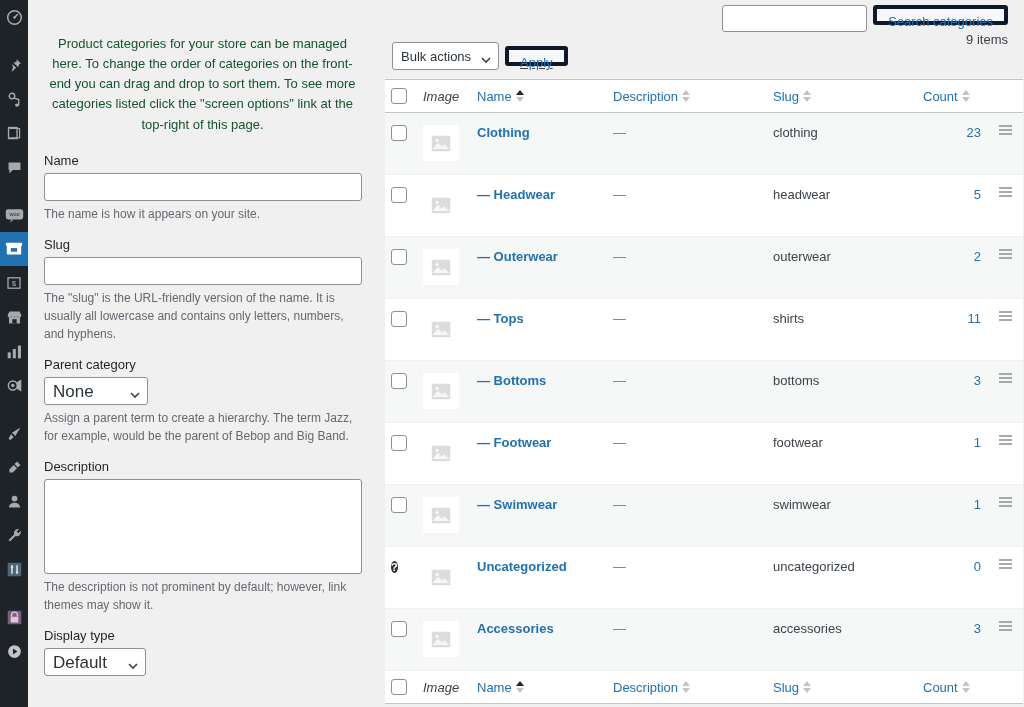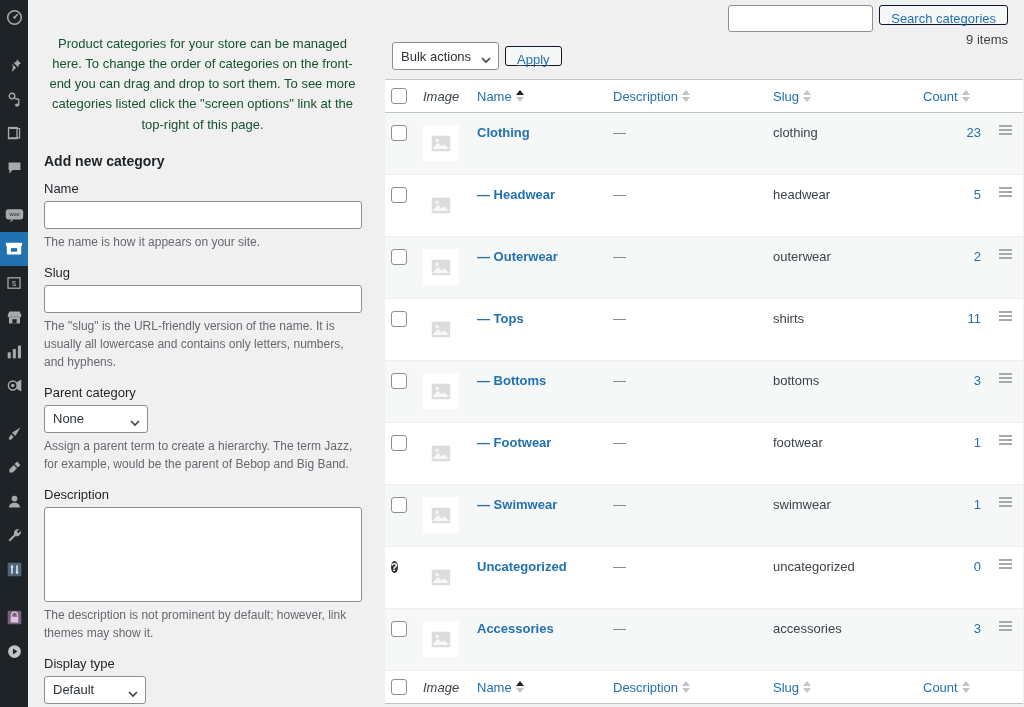--- a/index.html
+++ b/index.html
@@ -67,30 +67,30 @@
   .desc {
     font-size:12px; color:#646970; line-height:1.5;
     margin:4px 0 0 0; max-width:322px;
   }
   .wp-select {
     position:relative; display:inline-block;
   }
   .wp-select select {
     appearance:none; -webkit-appearance:none;
     border:1px solid #8c8f94; border-radius:3px; background:#fff;
-    font-family:"Liberation Sans", sans-serif; font-size:13px;
+    font-family:"Liberation Sans", sans-serif; font-size:17px;
     color:#2c3338; padding:4px 26px 4px 8px; height:28px;
     outline:none; cursor:pointer;
   }
   .wp-select .chev {
     position:absolute; right:8px; top:10px;
     pointer-events:none;
   }
   .btn-secondary {
-    background:#f6f7f7; border:1px solid #0f172a; color:#2271b1;
+    background:#f6f7f7; border:4px solid #0f172a; color:#2271b1;
     border-radius:3px; padding:4px 11px; font-size:13px; height:20px;
     font-family:"Liberation Sans", sans-serif; cursor:pointer;
     line-height:1.4;
   }
 
   
   #col-right {
     position:absolute; left:385px; top:0;
     width:639px; height:707px;
   }
@@ -359,21 +359,20 @@
           <path d="M8.2 6.4l5.2 3.6-5.2 3.6z" fill="#1d2327"></path>
         </svg>
     </span>
   </div>
 </div>
 
 <div id="col-left">
 
   <p class="intro">Product categories for your store can be managed here. To change the order of categories on the front-end you can drag and drop to sort them. To see more categories listed click the "screen options" link at the top-right of this page.</p>
 
-  <h2 class="form-title">Add new category</h2>
 
   <div class="form-field">
     <label>Name</label>
     <input type="text" value="" style="">
     <p class="desc">The name is how it appears on your site.</p>
   </div>
 
   <div class="form-field">
     <label>Slug</label>
     <input type="text" value="" style="">

